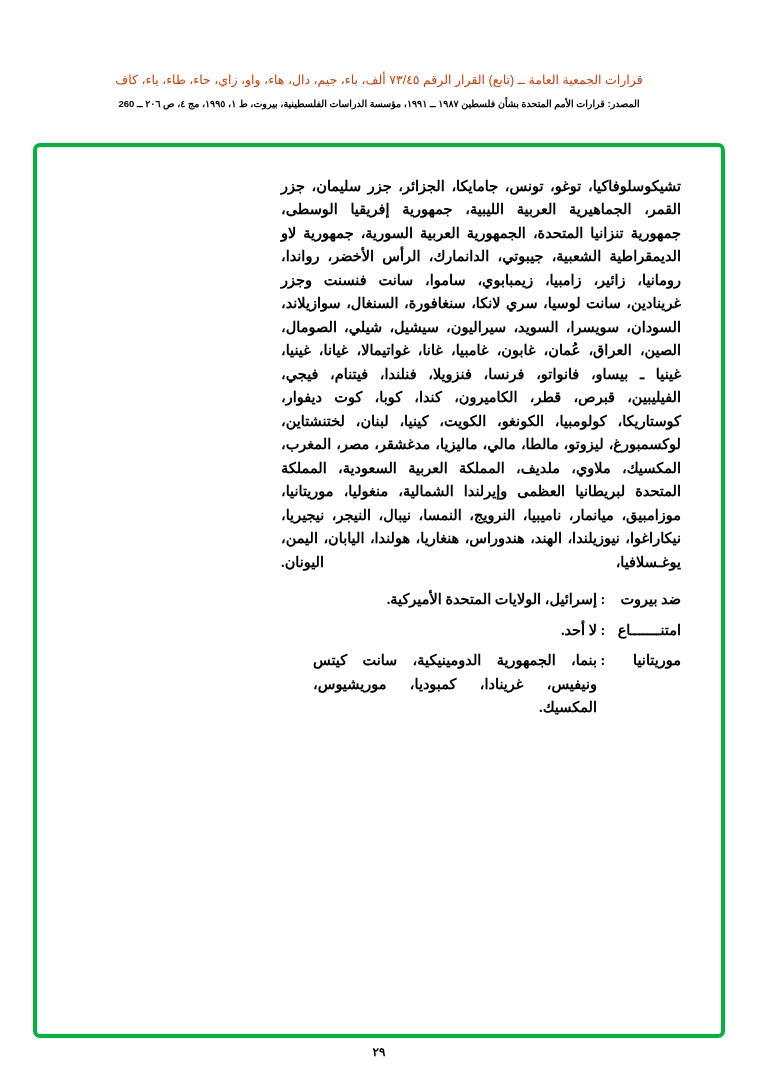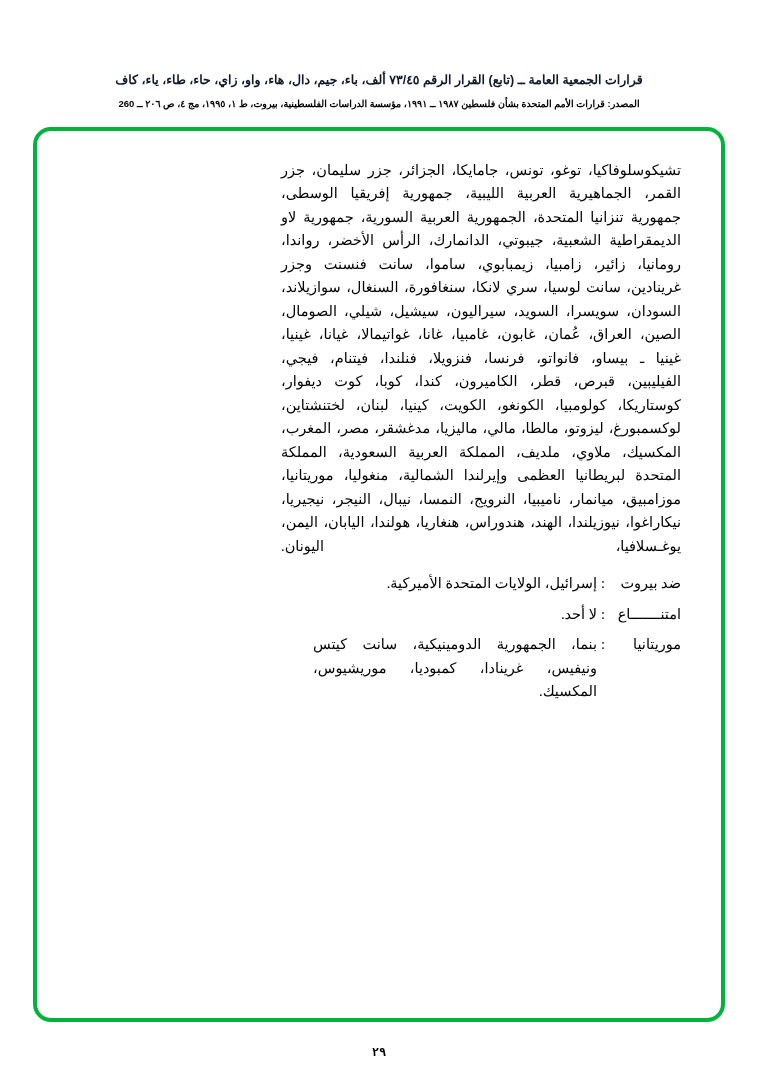--- a/index.html
+++ b/index.html
@@ -26,48 +26,49 @@
   .header-block {
     position: absolute;
     top: 72px;
     left: 0;
     width: 758px;
     text-align: center;
   }
 
   .header-title {
     font-family: "Liberation Sans", sans-serif;
-    font-weight: bold;
+    font-weight: normal;
     font-size: 12.5px;
     letter-spacing: 0px;
     line-height: 1.4;
     direction: rtl;
-    color: #0f172a;
+    color: #c2410c;
   }
 
   .header-source {
     margin-top: 7px;
     font-family: "Liberation Sans", sans-serif;
     font-weight: bold;
     font-size: 9.5px;
     line-height: 1.4;
     direction: rtl;
     color: #000;
   }
 
   .frame {
     position: absolute;
-    top: 127px;
+    top: 143px;
     left: 33px;
     width: 692px;
     height: 895px;
     border: 4px solid #00b33c;
-    border-radius: 18px;
+    border-radius: 7px;
     box-sizing: border-box;
     background: #ffffff;
+    font-weight: bold;
   }
 
   .content {
     position: absolute;
     top: 28px;
     right: 40px;
     width: 400px;
     direction: rtl;
   }
 
@@ -121,21 +122,21 @@
     direction: rtl;
     margin-left: 32px;
   }
 
   .page-number {
     position: absolute;
     bottom: 18px;
     left: 0;
     width: 758px;
     text-align: center;
-    font-family: Liberation Mono, monospace;
+    font-family: Liberation Serif, serif;
     font-weight: bold;
     font-size: 12px;
     color: #000;
   }
 </style>
 </head>
 <body>
 
 <div class="page">
 

